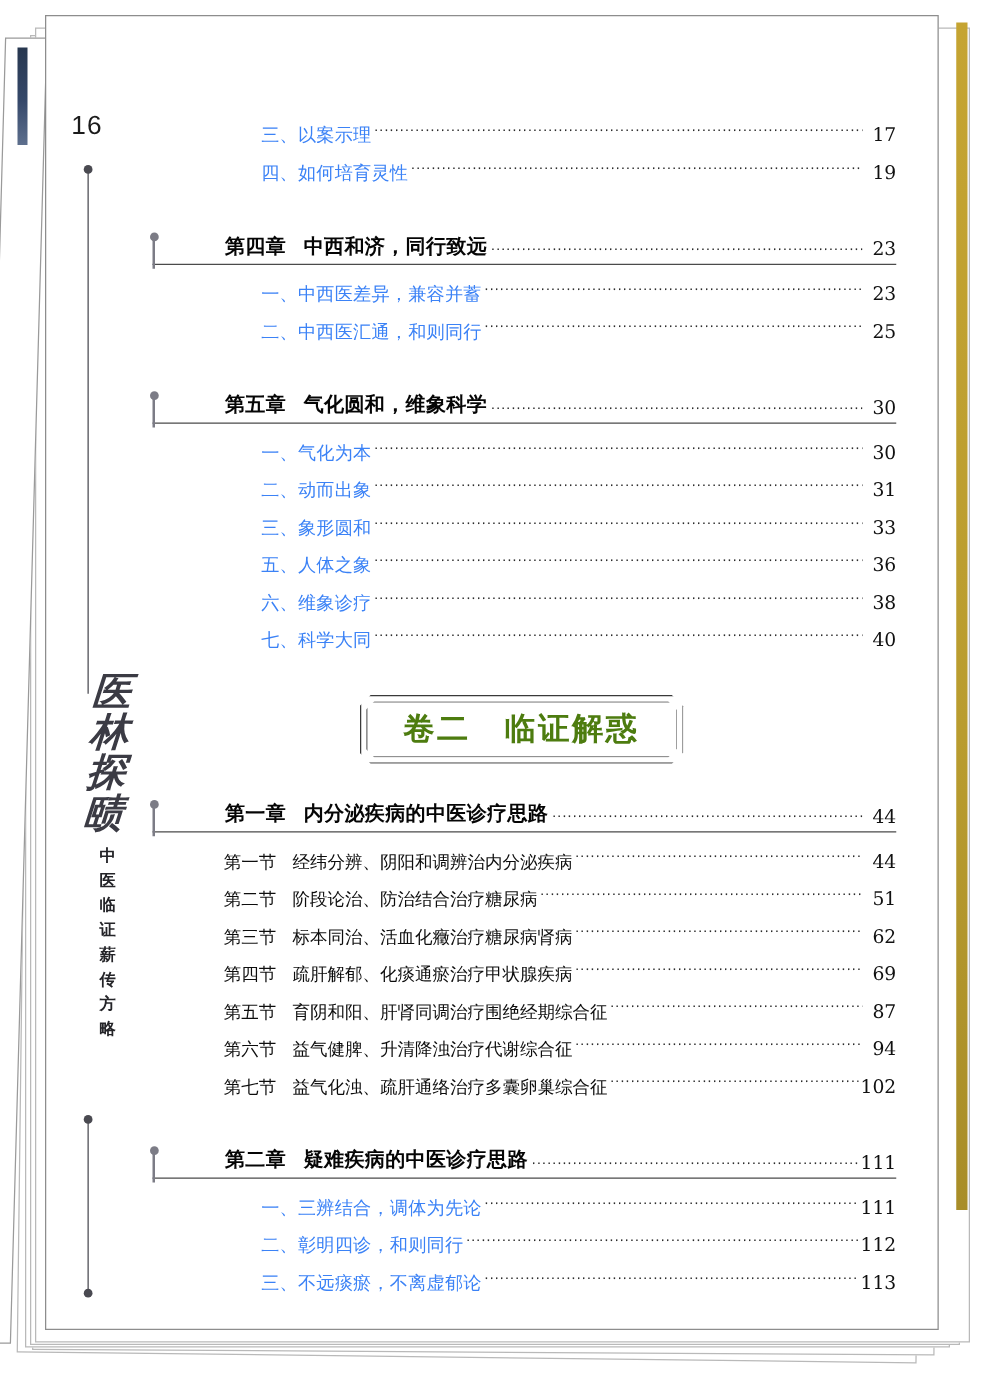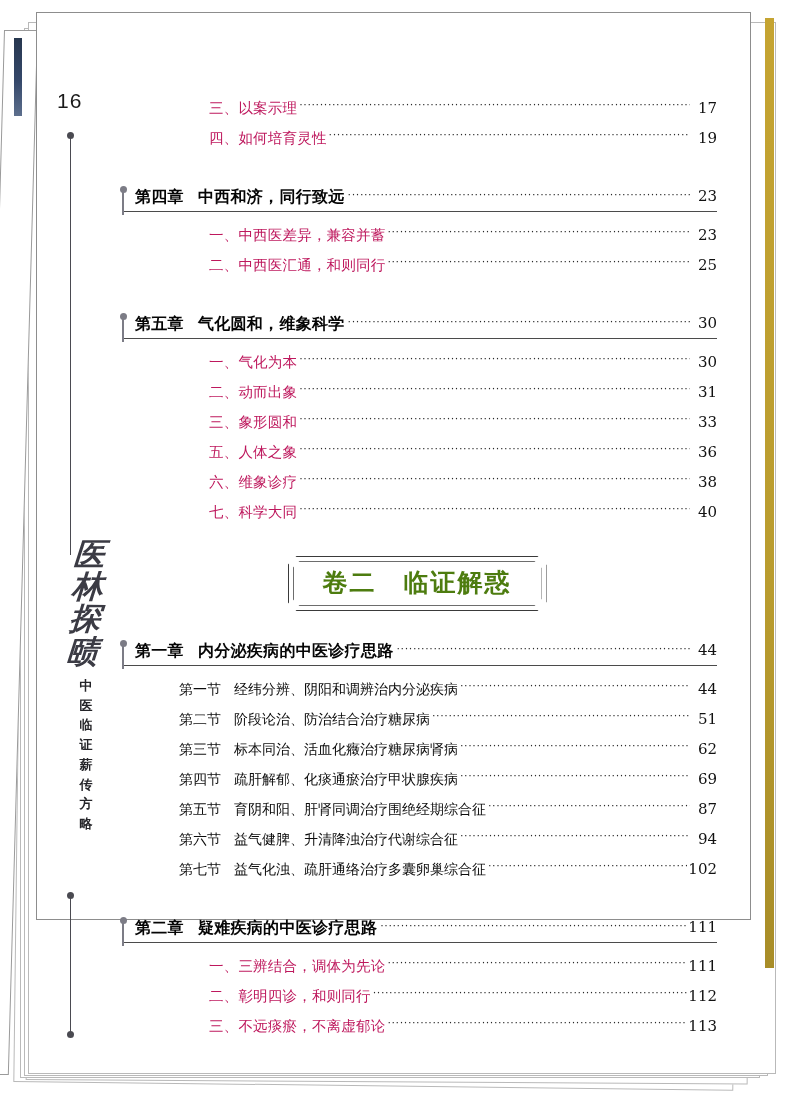--- a/index.html
+++ b/index.html
@@ -29,21 +29,21 @@
     right: 26px; top: 18px;
     width: 9px; height: 950px;
     background: linear-gradient(to bottom, #c5a432 0%, #b99c2f 60%, #a88d28 100%);
     z-index: 1;
   }
 
   
   .page {
     position: absolute;
     left: 36px; top: 12px;
-    width: 715px; height: 908px;
+    width: 715px; height: 1052px;
     background: #ffffff;
     border: 1px solid #8d8d8d;
     z-index: 5;
     padding-left: 23px;
   }
 
   
   .sliver {
     position: absolute;
     left: 4px; top: 30px;
@@ -125,21 +125,21 @@
   }
 
   .entry {
     display: flex;
     align-items: baseline;
     white-space: nowrap;
   }
   .entry .label {
     font-family: Liberation Mono, monospace;
     font-size: 14.5px;
-    color: #be185d;
+    color: #3b82f6;
     flex: 0 0 auto;
   }
   .entry .leader {
     flex: 1 1 auto;
     margin: 0 1px 0 2px;
     overflow: hidden;
     height: 1em;
     position: relative;
   }
   .entry .leader::after {
@@ -187,21 +187,21 @@
     background: #7c7c86;
   }
   .chapter .accent::before {
     content: "";
     position: absolute;
     left: -2.5px; top: -3px;
     width: 7px; height: 7px;
     border-radius: 50%;
     background: #7c7c86;
   }
-  .chapter .row { display: flex; align-items: flex-start; white-space: nowrap; }
+  .chapter .row { display: flex; align-items: flex-end; white-space: nowrap; margin-left: 45px; }
   .chapter .label {
     font-family: "DejaVu Sans", "Liberation Sans", sans-serif;
     font-size: 16px;
     font-weight: 700;
     color: #050505;
     letter-spacing: 0.3px;
     flex: 0 0 auto;
   }
   .chapter .label .num { margin-right: 14px; }
   .chapter .leader {

